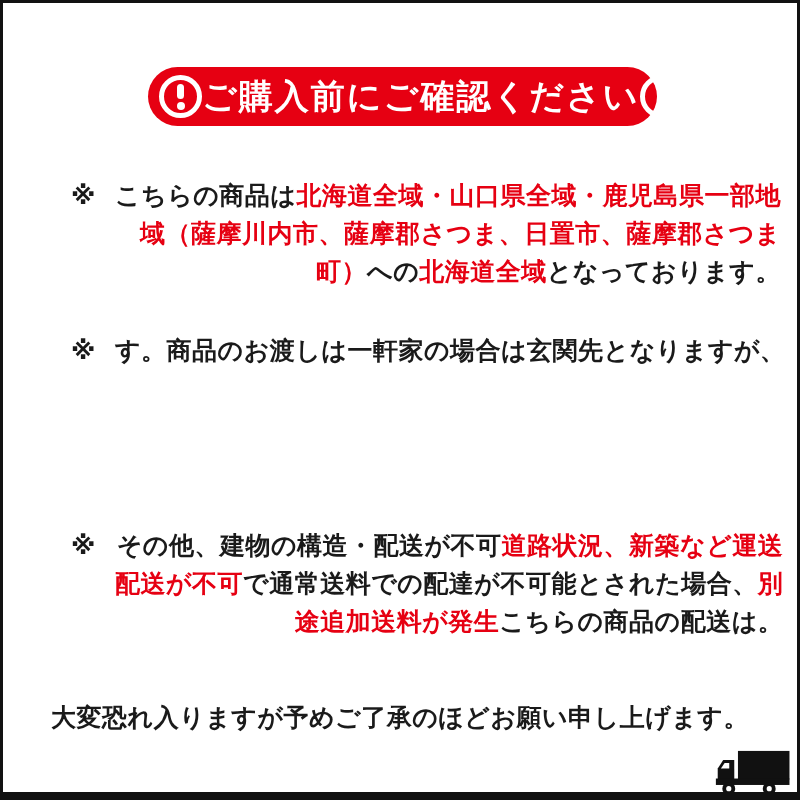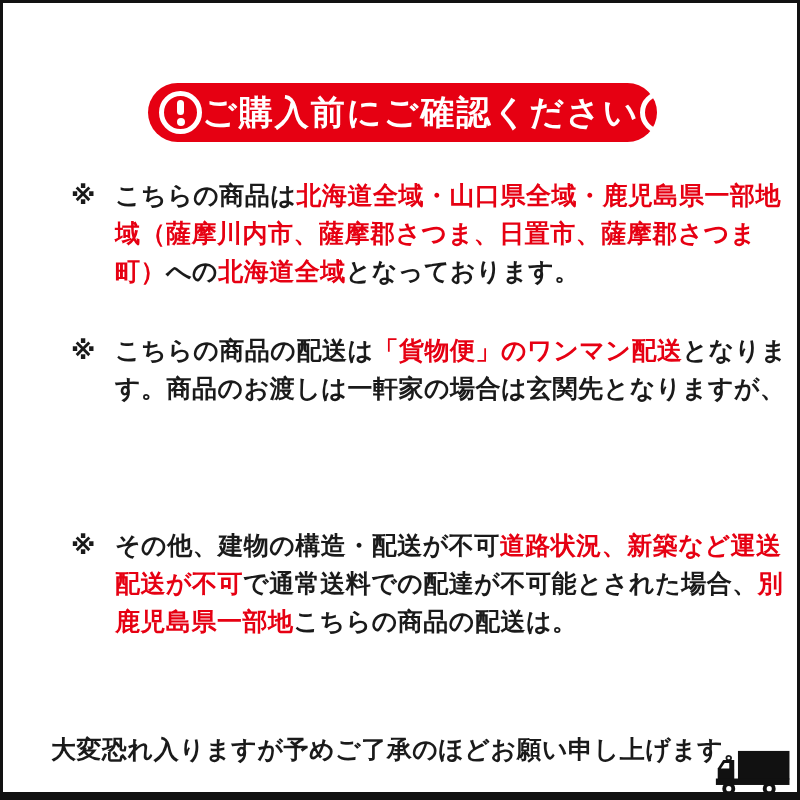--- a/index.html
+++ b/index.html
@@ -16,21 +16,20 @@
   }
 
   
   .banner {
     position:absolute; left:145px; top:64px;
     width:509px; height:59px;
     background:var(--red,#e60012);
     border-radius:30px;
     display:flex; align-items:center;
     padding:0 11px;
-    margin-top:16px;
   }
   .banner-title {
     flex:1; text-align:center;
     color:var(--banner_text,#ffffff);
     font-size:34px; font-weight:bold;
     letter-spacing:2px;
     white-space:nowrap;
   }
   .ex-icon {
     width:43px; height:43px; flex:0 0 43px;
@@ -44,40 +43,39 @@
   
   .notice {
     position:absolute; left:68px; width:700px;
     display:flex; align-items:flex-start;
   }
   .notice-marker {
     flex:0 0 30px; margin-right:14px;
     color:var(--black,#1a1a1a);
     font-size:25px; font-weight:bold; line-height:38px;
   }
-  .notice-lines { flex:1; }
+  .notice-lines { flex:1;text-align:right; }
   .text-line {
     font-size:25px; font-weight:bold; line-height:38px;
     white-space:nowrap; letter-spacing:0.5px;
   }
   .seg-black { color:var(--black,#1a1a1a); }
   .seg-red   { color:var(--red,#e60012); }
 
   .notice-1 { top:173px; }
   .notice-2 { top:328px; }
   .notice-3 { top:523px; }
 
   
   .footer-note {
     position:absolute; left:0; top:698px; width:100%;
     text-align:center;
     color:var(--black,#1a1a1a);
     font-size:25px; font-weight:bold;
     letter-spacing:0.5px;
-    margin-top:32px;
   }
 
   
   .truck { position:absolute; left:702px; top:747px; width:88px; height:46px; }
 </style>
 </head>
 <body>
 
 <div class="page">
 
@@ -98,31 +96,30 @@
     <div class="notice-lines">
         <div class="text-line"><span class="seg-black">こちらの商品は</span><span class="seg-red">北海道全域・山口県全域・鹿児島県一部地</span></div>
         <div class="text-line"><span class="seg-red">域（薩摩川内市、薩摩郡さつま、日置市、薩摩郡さつま</span></div>
         <div class="text-line"><span class="seg-red">町）</span><span class="seg-black">への</span><span class="seg-red">北海道全域</span><span class="seg-black">となっております。</span></div>
       </div>
   </div>
 
   <div class="notice notice-2">
     <span class="notice-marker">※</span>
     <div class="notice-lines">
-        <div class="text-line"><span class="seg-black">こちらの商品の配送は</span><span class="seg-red">「貨物便」のワンマン配送</span><span class="seg-black">となりま</span></div>
         <div class="text-line"><span class="seg-black">す。商品のお渡しは一軒家の場合は玄関先となりますが、</span></div>
       </div>
   </div>
 
   <div class="notice notice-3">
     <span class="notice-marker">※</span>
     <div class="notice-lines">
         <div class="text-line"><span class="seg-black">その他、建物の構造・配送が不可</span><span class="seg-red">道路状況、新築など運送</span></div>
         <div class="text-line"><span class="seg-red">配送が不可</span><span class="seg-black">で通常送料での配達が不可能とされた場合、</span><span class="seg-red">別</span></div>
-        <div class="text-line"><span class="seg-red">鹿児島県一部地</span><span class="seg-black">こちらの商品の配送は。</span></div>
+        <div class="text-line"><span class="seg-red">途追加送料が発生</span><span class="seg-black">こちらの商品の配送は。</span></div>
       </div>
   </div>
 
   <p class="footer-note">大変恐れ入りますが予めご了承のほどお願い申し上げます。</p>
 
   <svg class="truck" viewBox="0 0 92 50" xmlns="http://www.w3.org/2000/svg" aria-hidden="true">
     <rect x="34" y="1" width="56" height="31" fill="#111111"></rect>
     <path d="M12 34 L12 20 L18 11 L30 11 L30 34 Z" fill="#111111"></path>
     <path d="M15.5 20 L19.5 14 L24.5 14 L24.5 20 Z" fill="#ffffff"></path>
     <rect x="10" y="31" width="80" height="7" fill="#111111"></rect>

